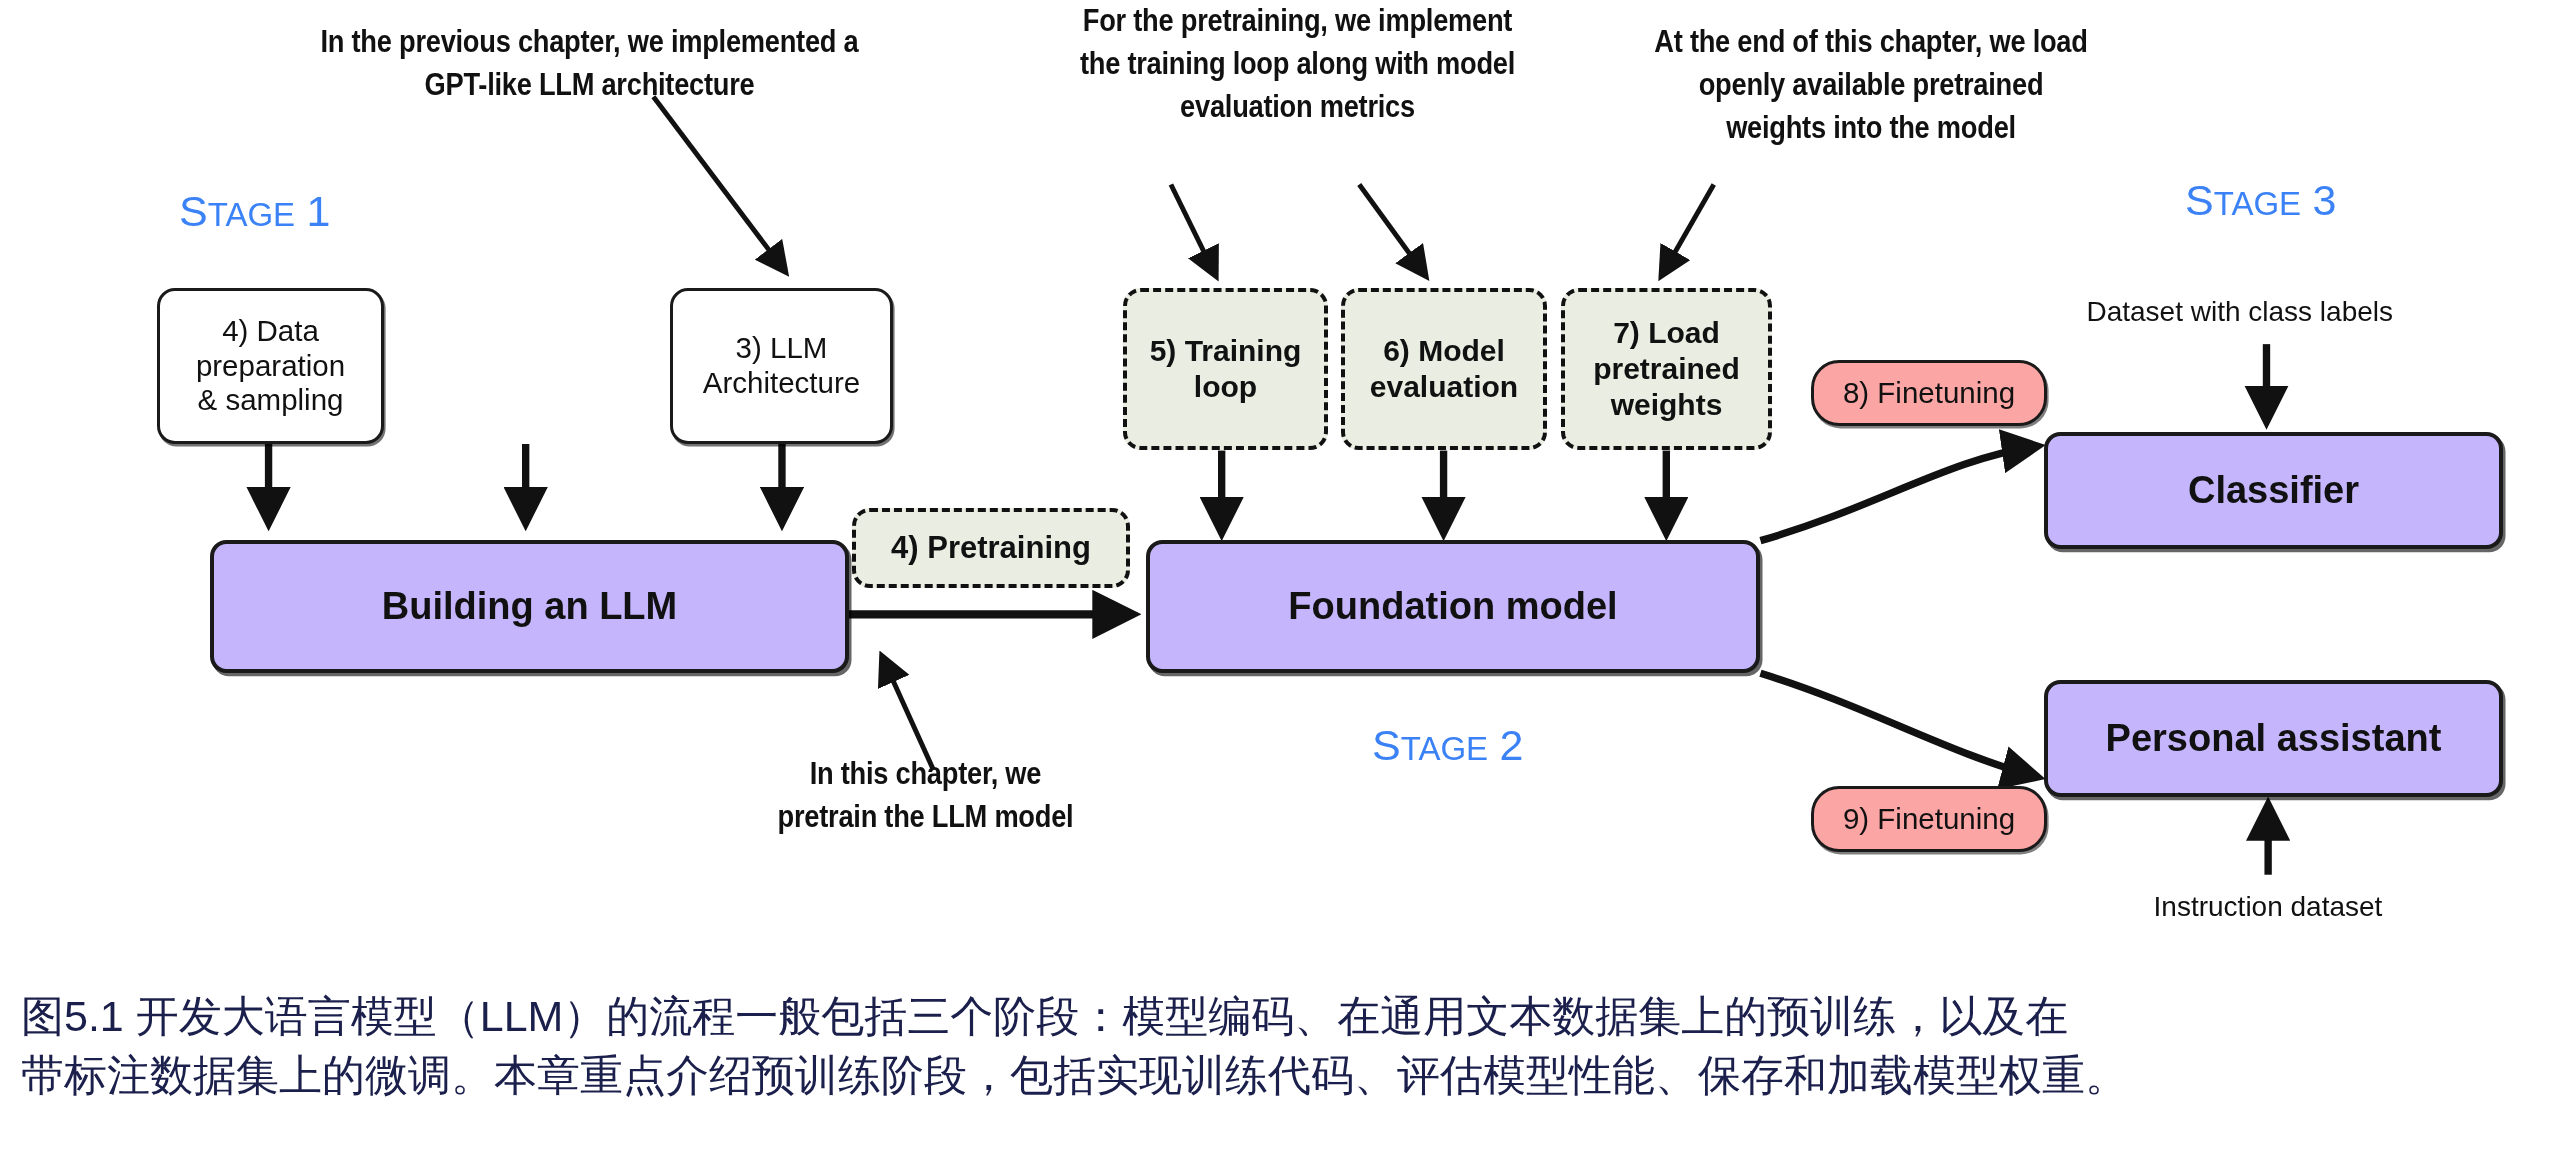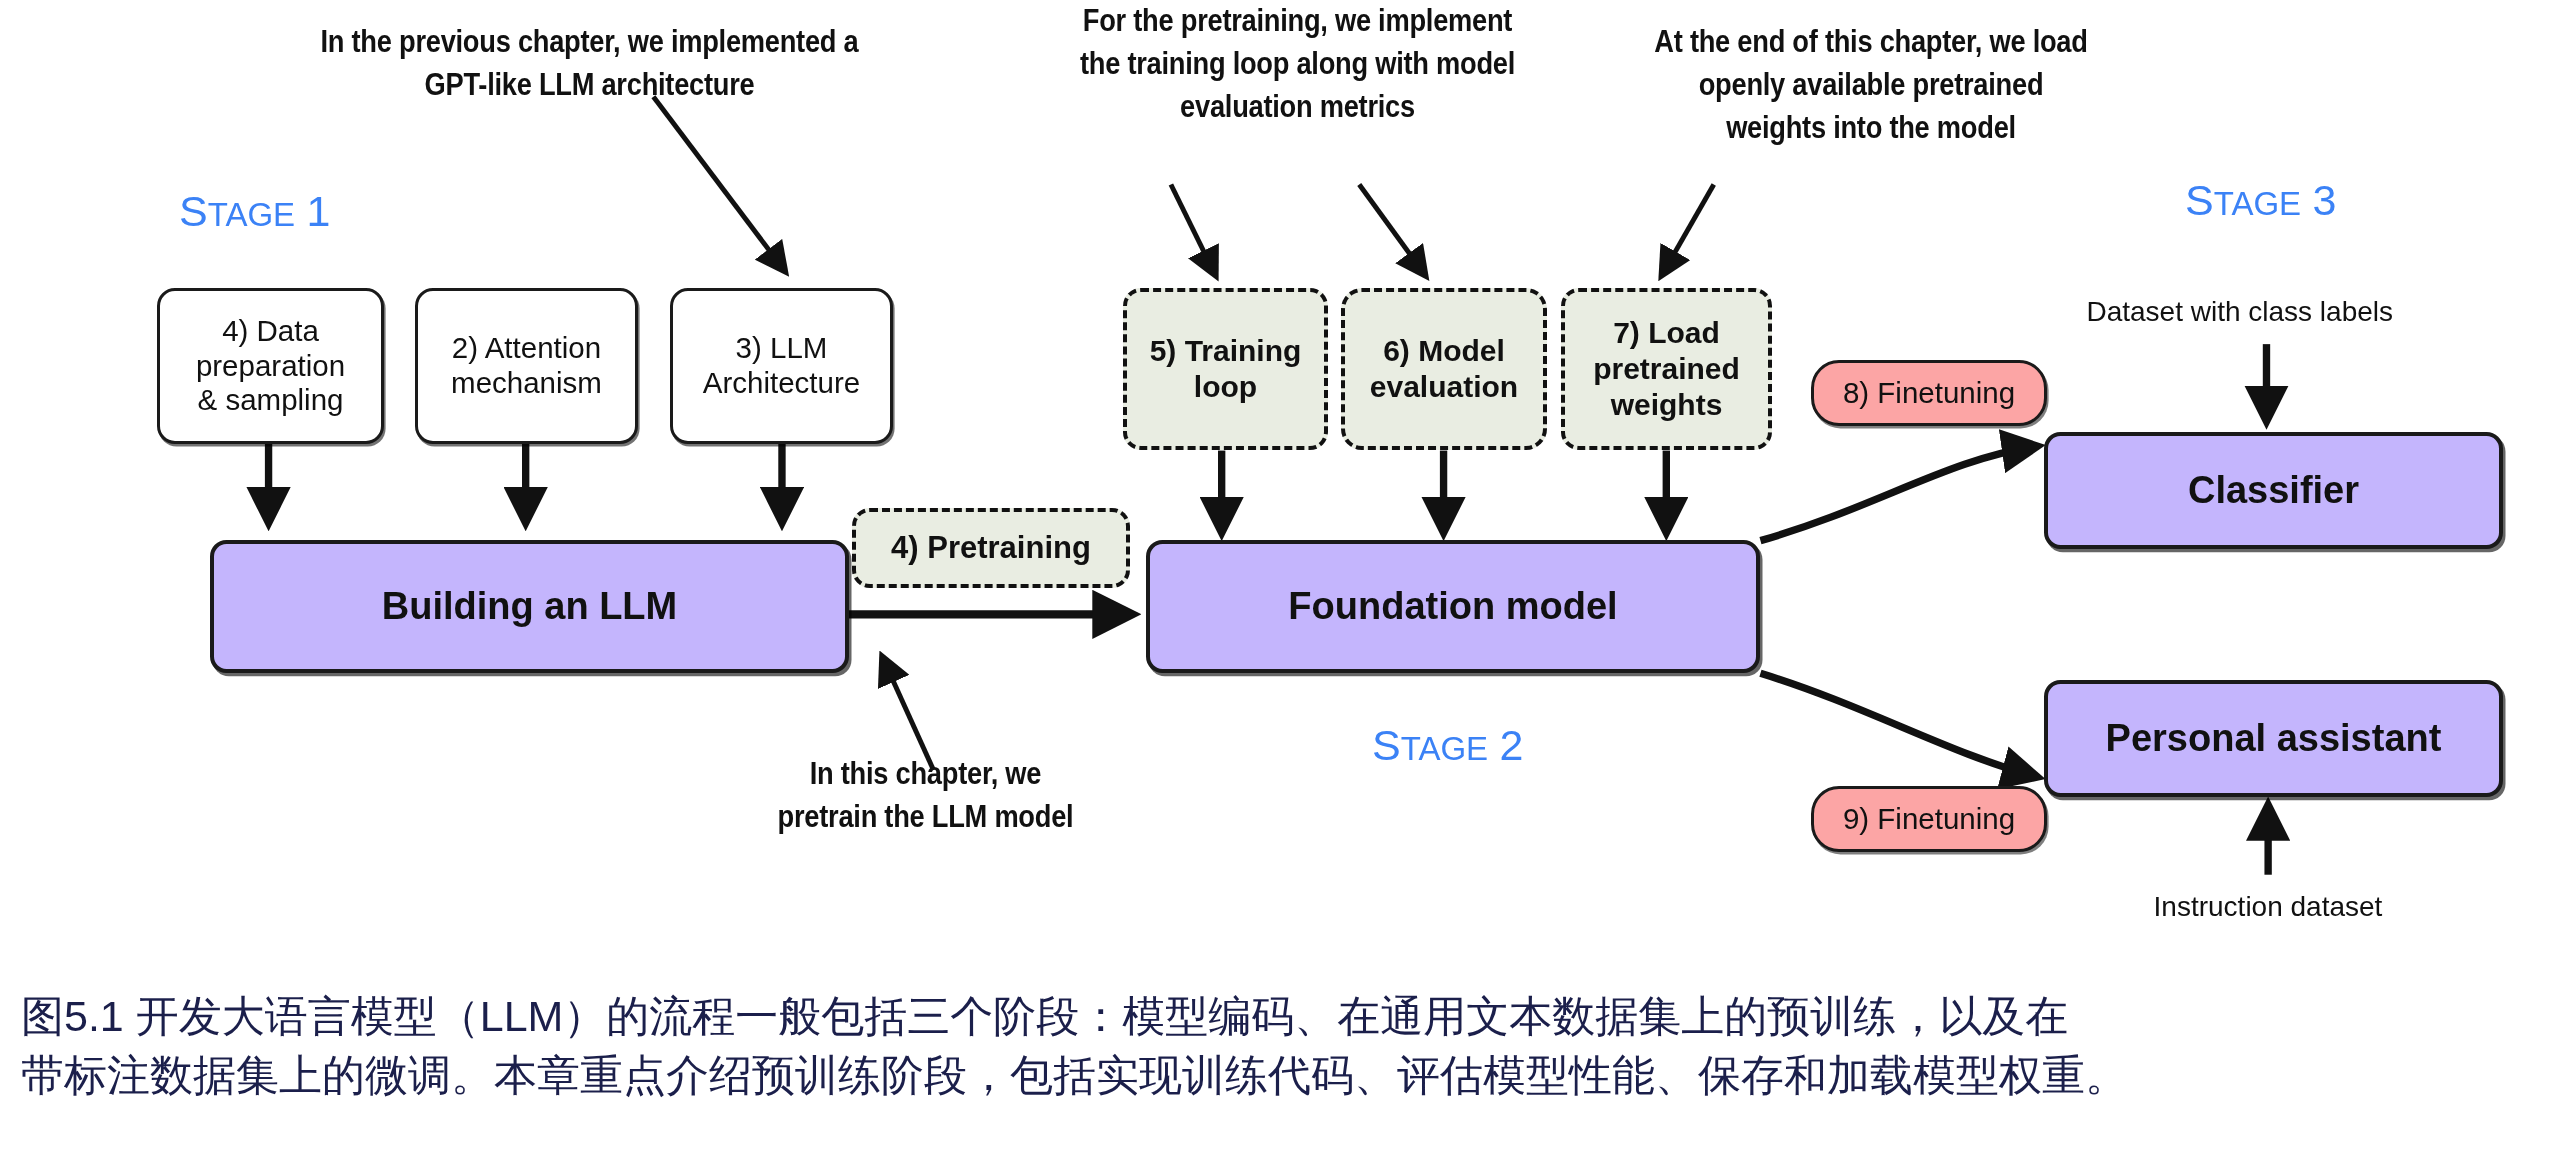--- a/index.html
+++ b/index.html
@@ -197,46 +197,40 @@
   </div>
 
   <div class="abs node node-white" style="left:157px; top:288px; width:227px; height:156px;">
     <div>
       <div>4) Data</div>
       <div>preparation</div>
       <div>&amp; sampling</div>
     </div>
   </div>
 
-  <div class="abs node node-white" style="left:415px; top:288px; width:223px; height:156px;">
-    <div>
-      <div>2) Attention</div>
-      <div>mechanism</div>
-    </div>
-  </div>
 
   <div class="abs node node-white" style="left:670px; top:288px; width:223px; height:156px;">
     <div>
       <div>3) LLM</div>
       <div>Architecture</div>
     </div>
   </div>
 
   <div class="abs node node-green" style="left:852px; top:508px; width:278px; height:80px; font-size:31px;">
     <div>4) Pretraining</div>
   </div>
 
   <div class="abs node node-green" style="left:1123px; top:288px; width:205px; height:162px;">
     <div>
       <div>5) Training</div>
       <div>loop</div>
     </div>
   </div>
 
-  <div class="abs node node-green" style="left:1341px; top:288px; width:206px; height:162px;border-radius:21px;">
+  <div class="abs node node-green" style="left:1341px; top:288px; width:206px; height:162px;">
     <div>
       <div>6) Model</div>
       <div>evaluation</div>
     </div>
   </div>
 
   <div class="abs node node-green" style="left:1561px; top:288px; width:211px; height:162px;">
     <div>
       <div>7) Load</div>
       <div>pretrained</div>

